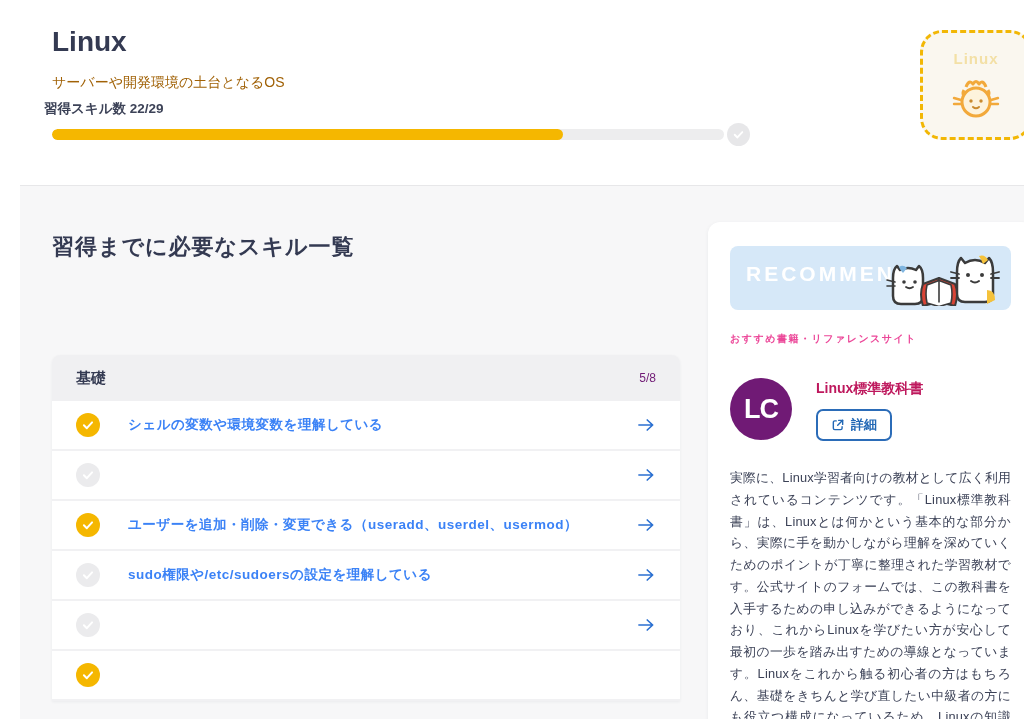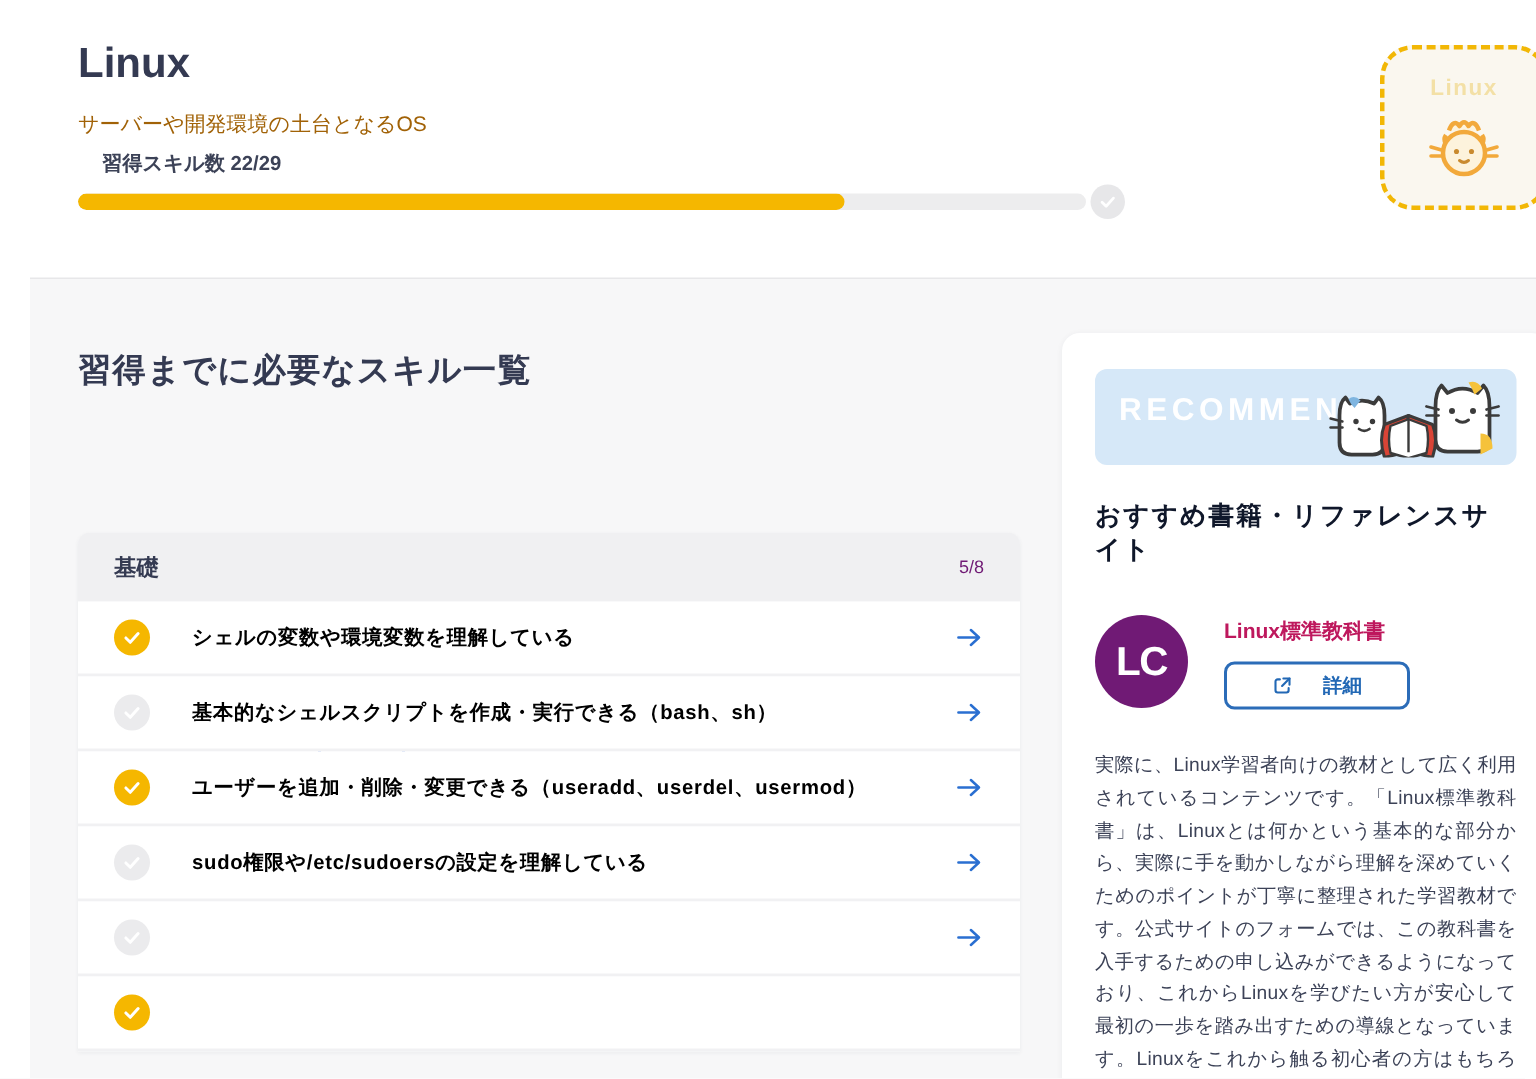--- a/index.html
+++ b/index.html
@@ -4,21 +4,21 @@
 <style>
   * { margin:0; padding:0; box-sizing:border-box; }
   html,body { width:1024px; height:719px; }
   body { font-family:"Liberation Sans","DejaVu Sans",sans-serif; color:#343A52; background:#fff; }
   .page { position:relative; width:1024px; height:719px; overflow:hidden; background:#F7F7F8;margin-left:20px; }
 
   
   .header { position:absolute; left:0; top:0; width:1024px; height:186px; background:#FFFFFF; border-bottom:1px solid #E7E7E9; }
   .page-title { position:absolute; left:32px; top:26px; font-size:28px; font-weight:bold; color:#343A52; }
   .page-subtitle { position:absolute; left:32px; top:74px; font-size:14px; color:#a16207; }
-  .skill-count { position:absolute; left:48px; top:100px; font-size:13.5px; font-weight:bold; color:#3C4257; }
+  .skill-count { position:absolute; left:24px; top:100px; font-size:13.5px; font-weight:bold; color:#3C4257; }
   .progress-track { position:absolute; left:32px; top:129px; width:672px; height:11px; background:#EDEDEE; border-radius:6px; overflow:hidden; }
   .progress-fill { height:100%; background:#F5B700; border-radius:6px; }
   .progress-check { position:absolute; left:707px; top:123px; width:23px; height:23px; border-radius:50%;
     background:#E7E7E9; display:flex; align-items:center; justify-content:center; }
   .progress-check svg { width:13px; height:13px; }
 
   .linux-badge { position:absolute; left:900px; top:30px; width:112px; height:110px; background:#FAF7EF;
     border:3px dashed #F2B705; border-radius:22px; text-align:center; }
   .linux-badge-label { margin-top:17px; font-size:15px; font-weight:bold; color:#F3E0A6; letter-spacing:1px; }
   .linux-badge-cat { margin-top:6px; }
@@ -33,37 +33,37 @@
   .skill-card { position:absolute; left:32px; top:168px; width:628px; border-radius:8px 8px 0 0; overflow:hidden;
     box-shadow:0 1px 3px rgba(40,45,70,0.06); }
   .skill-card-header { height:46px; background:#F0F0F2; display:flex; align-items:center; justify-content:space-between; padding:0 24px; }
   .skill-card-title { font-size:15px; font-weight:bold; color:#343A52; }
   .skill-card-count { font-size:12px; color:#701a75; }
   .skill-row { height:50px; background:#FFFFFF; border-bottom:2px solid #F1F1F3; display:flex; align-items:center; padding:0 24px; cursor:pointer; }
   .check-circle { flex:0 0 24px; width:24px; height:24px; border-radius:50%; display:flex; align-items:center; justify-content:center; }
   .check-circle.done { background:#F5B700; }
   .check-circle.todo { background:#EBEBED; }
   .check-circle svg { width:14px; height:14px; }
-  .skill-label { margin-left:28px; font-size:13.5px; font-weight:bold; color:#000000; letter-spacing:0.5px; }
+  .skill-label { margin-left:28px; font-size:13.5px; font-weight:bold; color:#3b82f6; letter-spacing:0.5px; }
   .row-arrow { margin-left:auto; width:20px; height:20px; }
 
   
   .sidebar-card { position:absolute; left:688px; top:222px; width:325px; height:560px; background:#FFFFFF;
     border-radius:12px; box-shadow:0 1px 4px rgba(40,45,70,0.06); padding:24px 22px 0 22px; }
   .recommend-banner { position:relative; height:64px; background:#D6E8F8; border-radius:8px; overflow:visible; }
   .recommend-label { position:absolute; left:16px; top:16px; font-size:21px; font-weight:bold; color:#FFFFFF; letter-spacing:3px; }
   .banner-cats { position:absolute; right:6px; bottom:0; }
-  .sidebar-heading { margin-top:22px; font-size:17px; font-weight:bold; color:#0f172a; letter-spacing:1.5px; }
+  .sidebar-heading { margin-top:22px; font-size:10px; font-weight:bold; color:#ec4899; letter-spacing:1.5px; }
   .book-row { margin-top:32px; display:flex; align-items:flex-start; }
   .book-logo { flex:0 0 62px; width:62px; height:62px; border-radius:50%; background:#701a75; color:#FFFFFF;
     font-size:27px; font-weight:bold; display:flex; align-items:center; justify-content:center; letter-spacing:-1px; }
   .book-info { margin-left:24px; padding-top:2px; }
   .book-title { font-size:14px; font-weight:bold; color:#be185d; }
-  .detail-button { margin-top:11px; display:inline-flex; align-items:center; gap:20px; border:2px solid #2B6CB8;
-    border-radius:7px; padding:5px 30px; color:#2268B5; font-size:13px; font-weight:bold; background:#fff; cursor:pointer; }
+  .detail-button { margin-top:11px; display:inline-flex; align-items:center; gap:6px; border:2px solid #2B6CB8;
+    border-radius:7px; padding:5px 13px; color:#2268B5; font-size:13px; font-weight:bold; background:#fff; cursor:pointer; }
   .detail-button svg { width:14px; height:14px; }
   .book-desc { margin-top:26px; font-size:12.8px; line-height:1.7; color:#3C4257; text-align:justify; letter-spacing:0.2px; }
 </style>
 </head>
 <body>
 
 <div class="page">
 
   <div class="header">
     <div class="page-title">Linux</div>
@@ -124,21 +124,20 @@
             <path d="M3.5 12h16.5M13.5 6l6.5 6-6.5 6" stroke="#2A6FD1" stroke-width="2" stroke-linecap="round" stroke-linejoin="round"></path>
           </svg>
       </div>
 
       <div class="skill-row">
         <div class="check-circle todo">
           <svg viewBox="0 0 24 24" fill="none">
               <path d="M5 12.5l5 5 9-10" stroke="#fff" stroke-width="3.4" stroke-linecap="round" stroke-linejoin="round"></path>
             </svg>
         </div>
-        <div class="skill-label">基本的なシェルスクリプトを作成・実行できる（bash、sh）</div>
         <svg class="row-arrow" viewBox="0 0 24 24" fill="none">
             <path d="M3.5 12h16.5M13.5 6l6.5 6-6.5 6" stroke="#2A6FD1" stroke-width="2" stroke-linecap="round" stroke-linejoin="round"></path>
           </svg>
       </div>
 
       <div class="skill-row">
         <div class="check-circle done">
           <svg viewBox="0 0 24 24" fill="none">
               <path d="M5 12.5l5 5 9-10" stroke="#fff" stroke-width="3.4" stroke-linecap="round" stroke-linejoin="round"></path>
             </svg>

